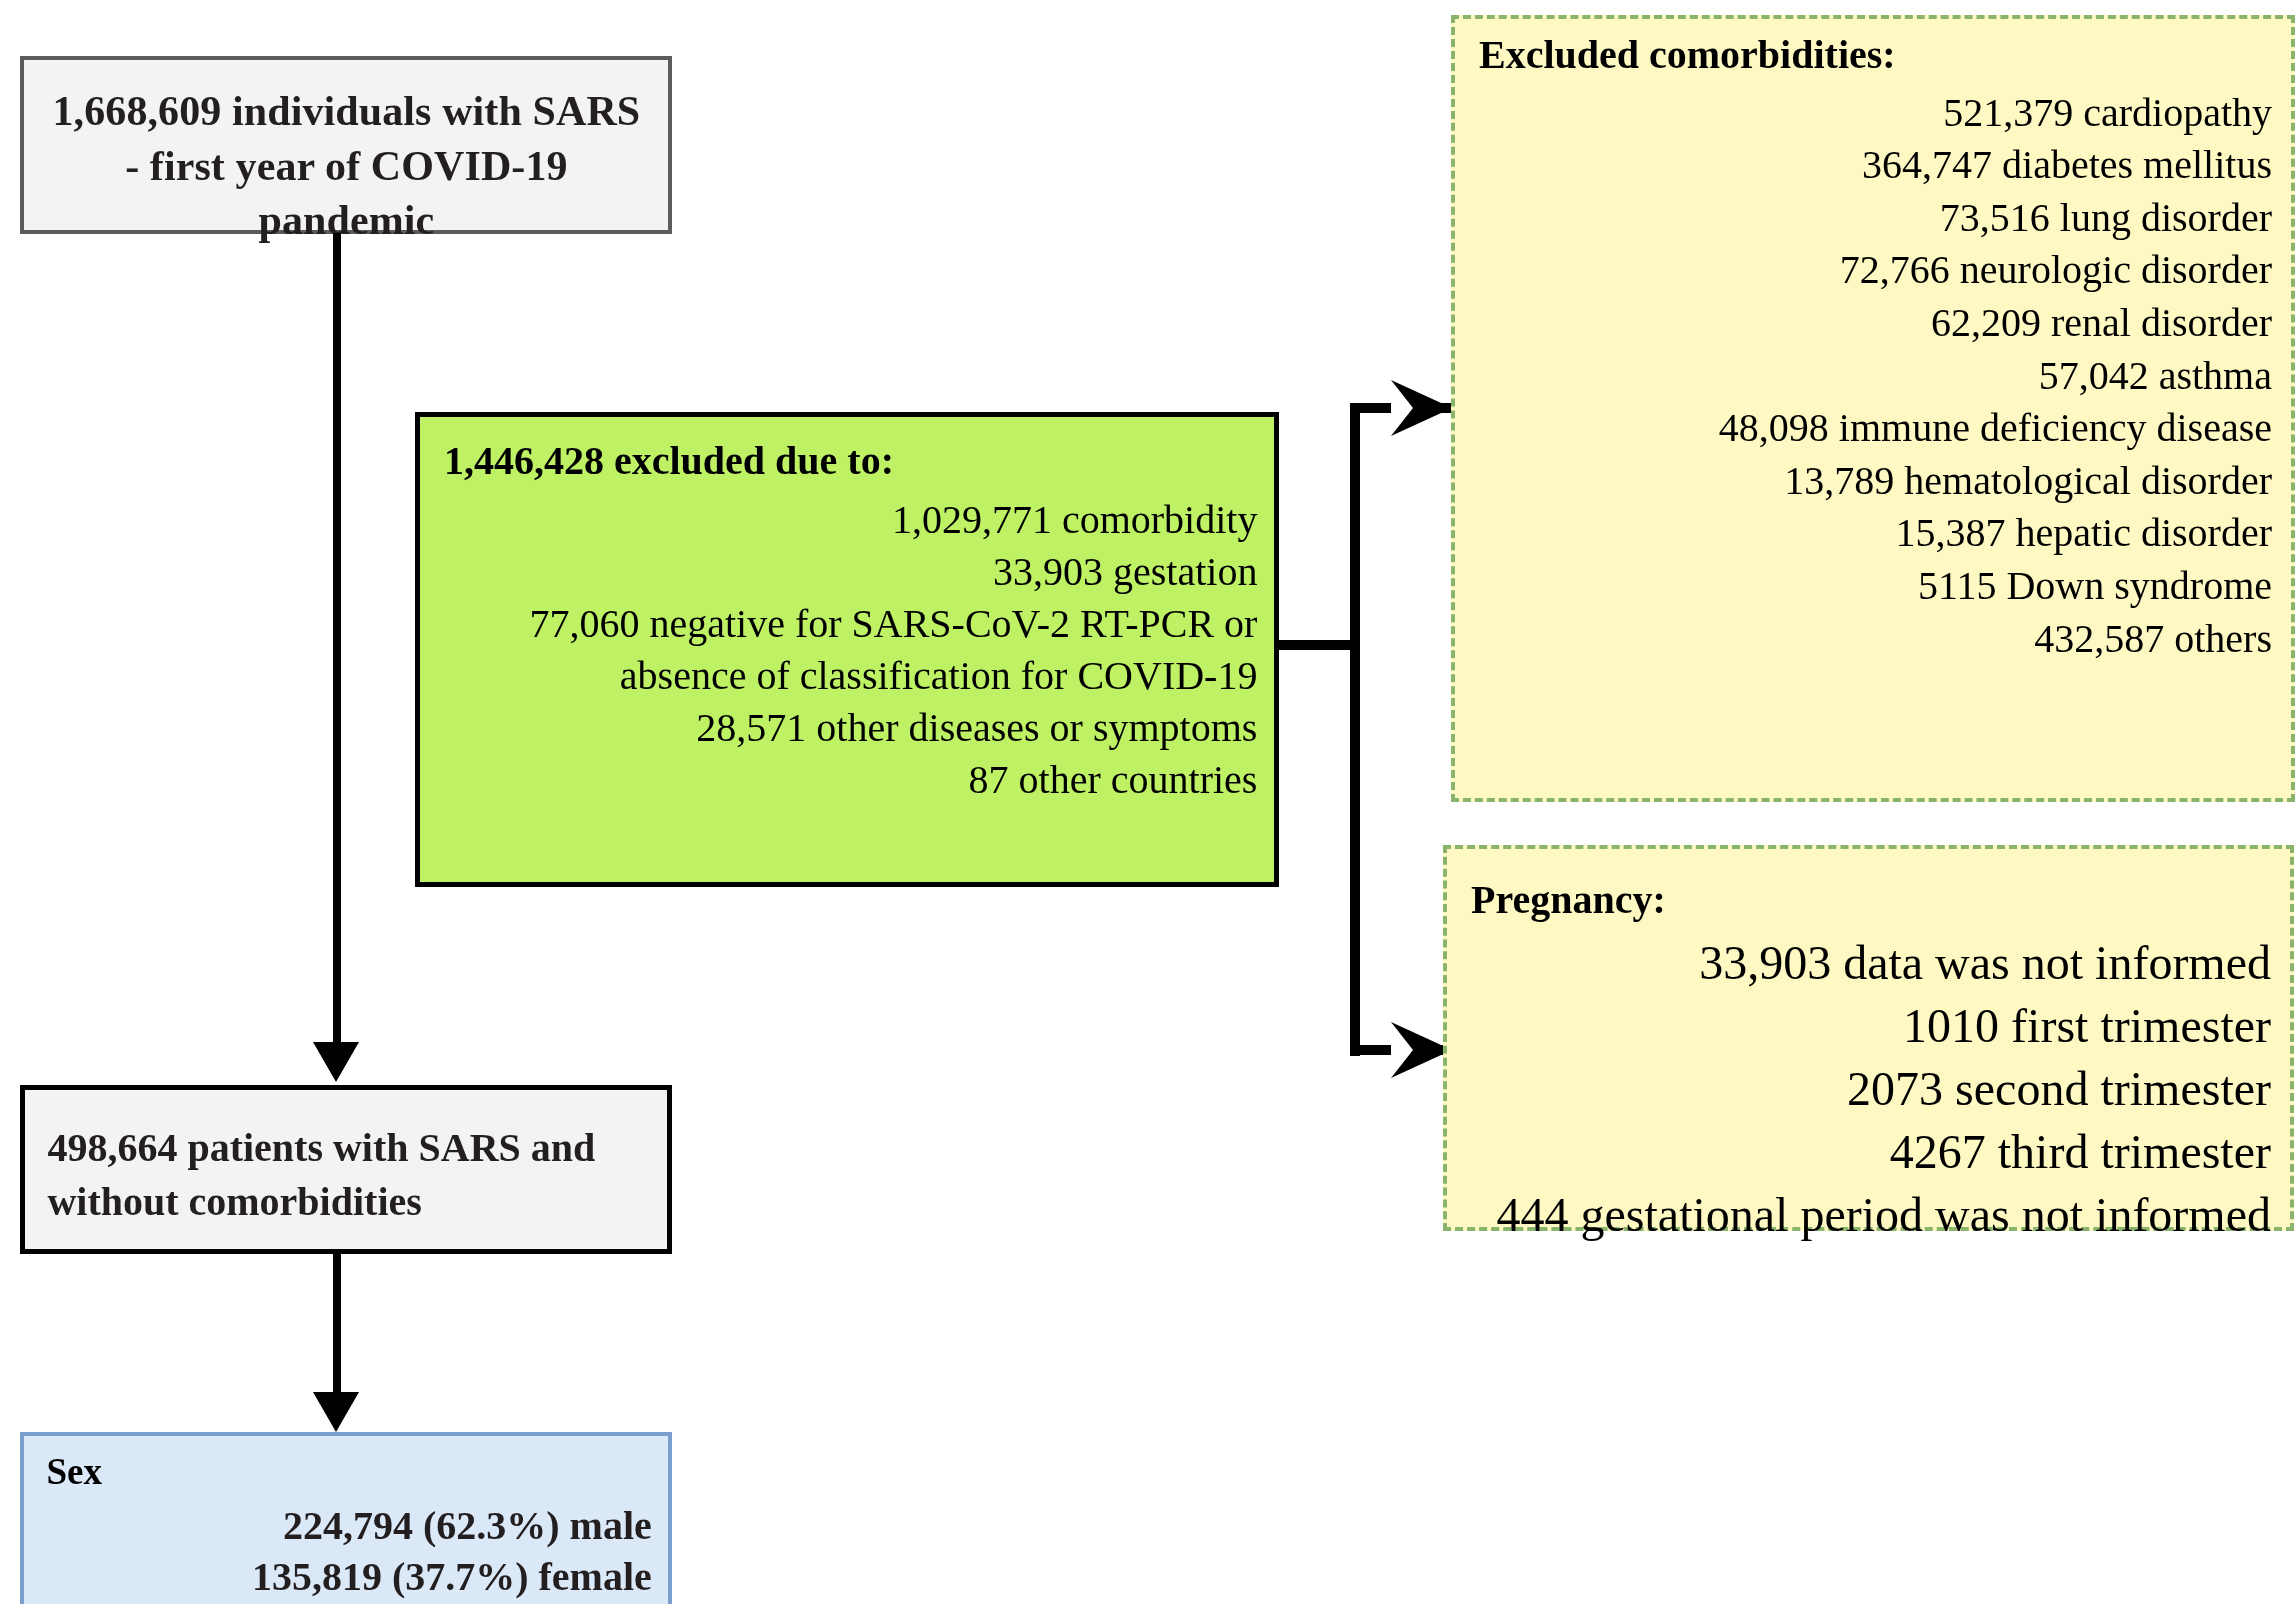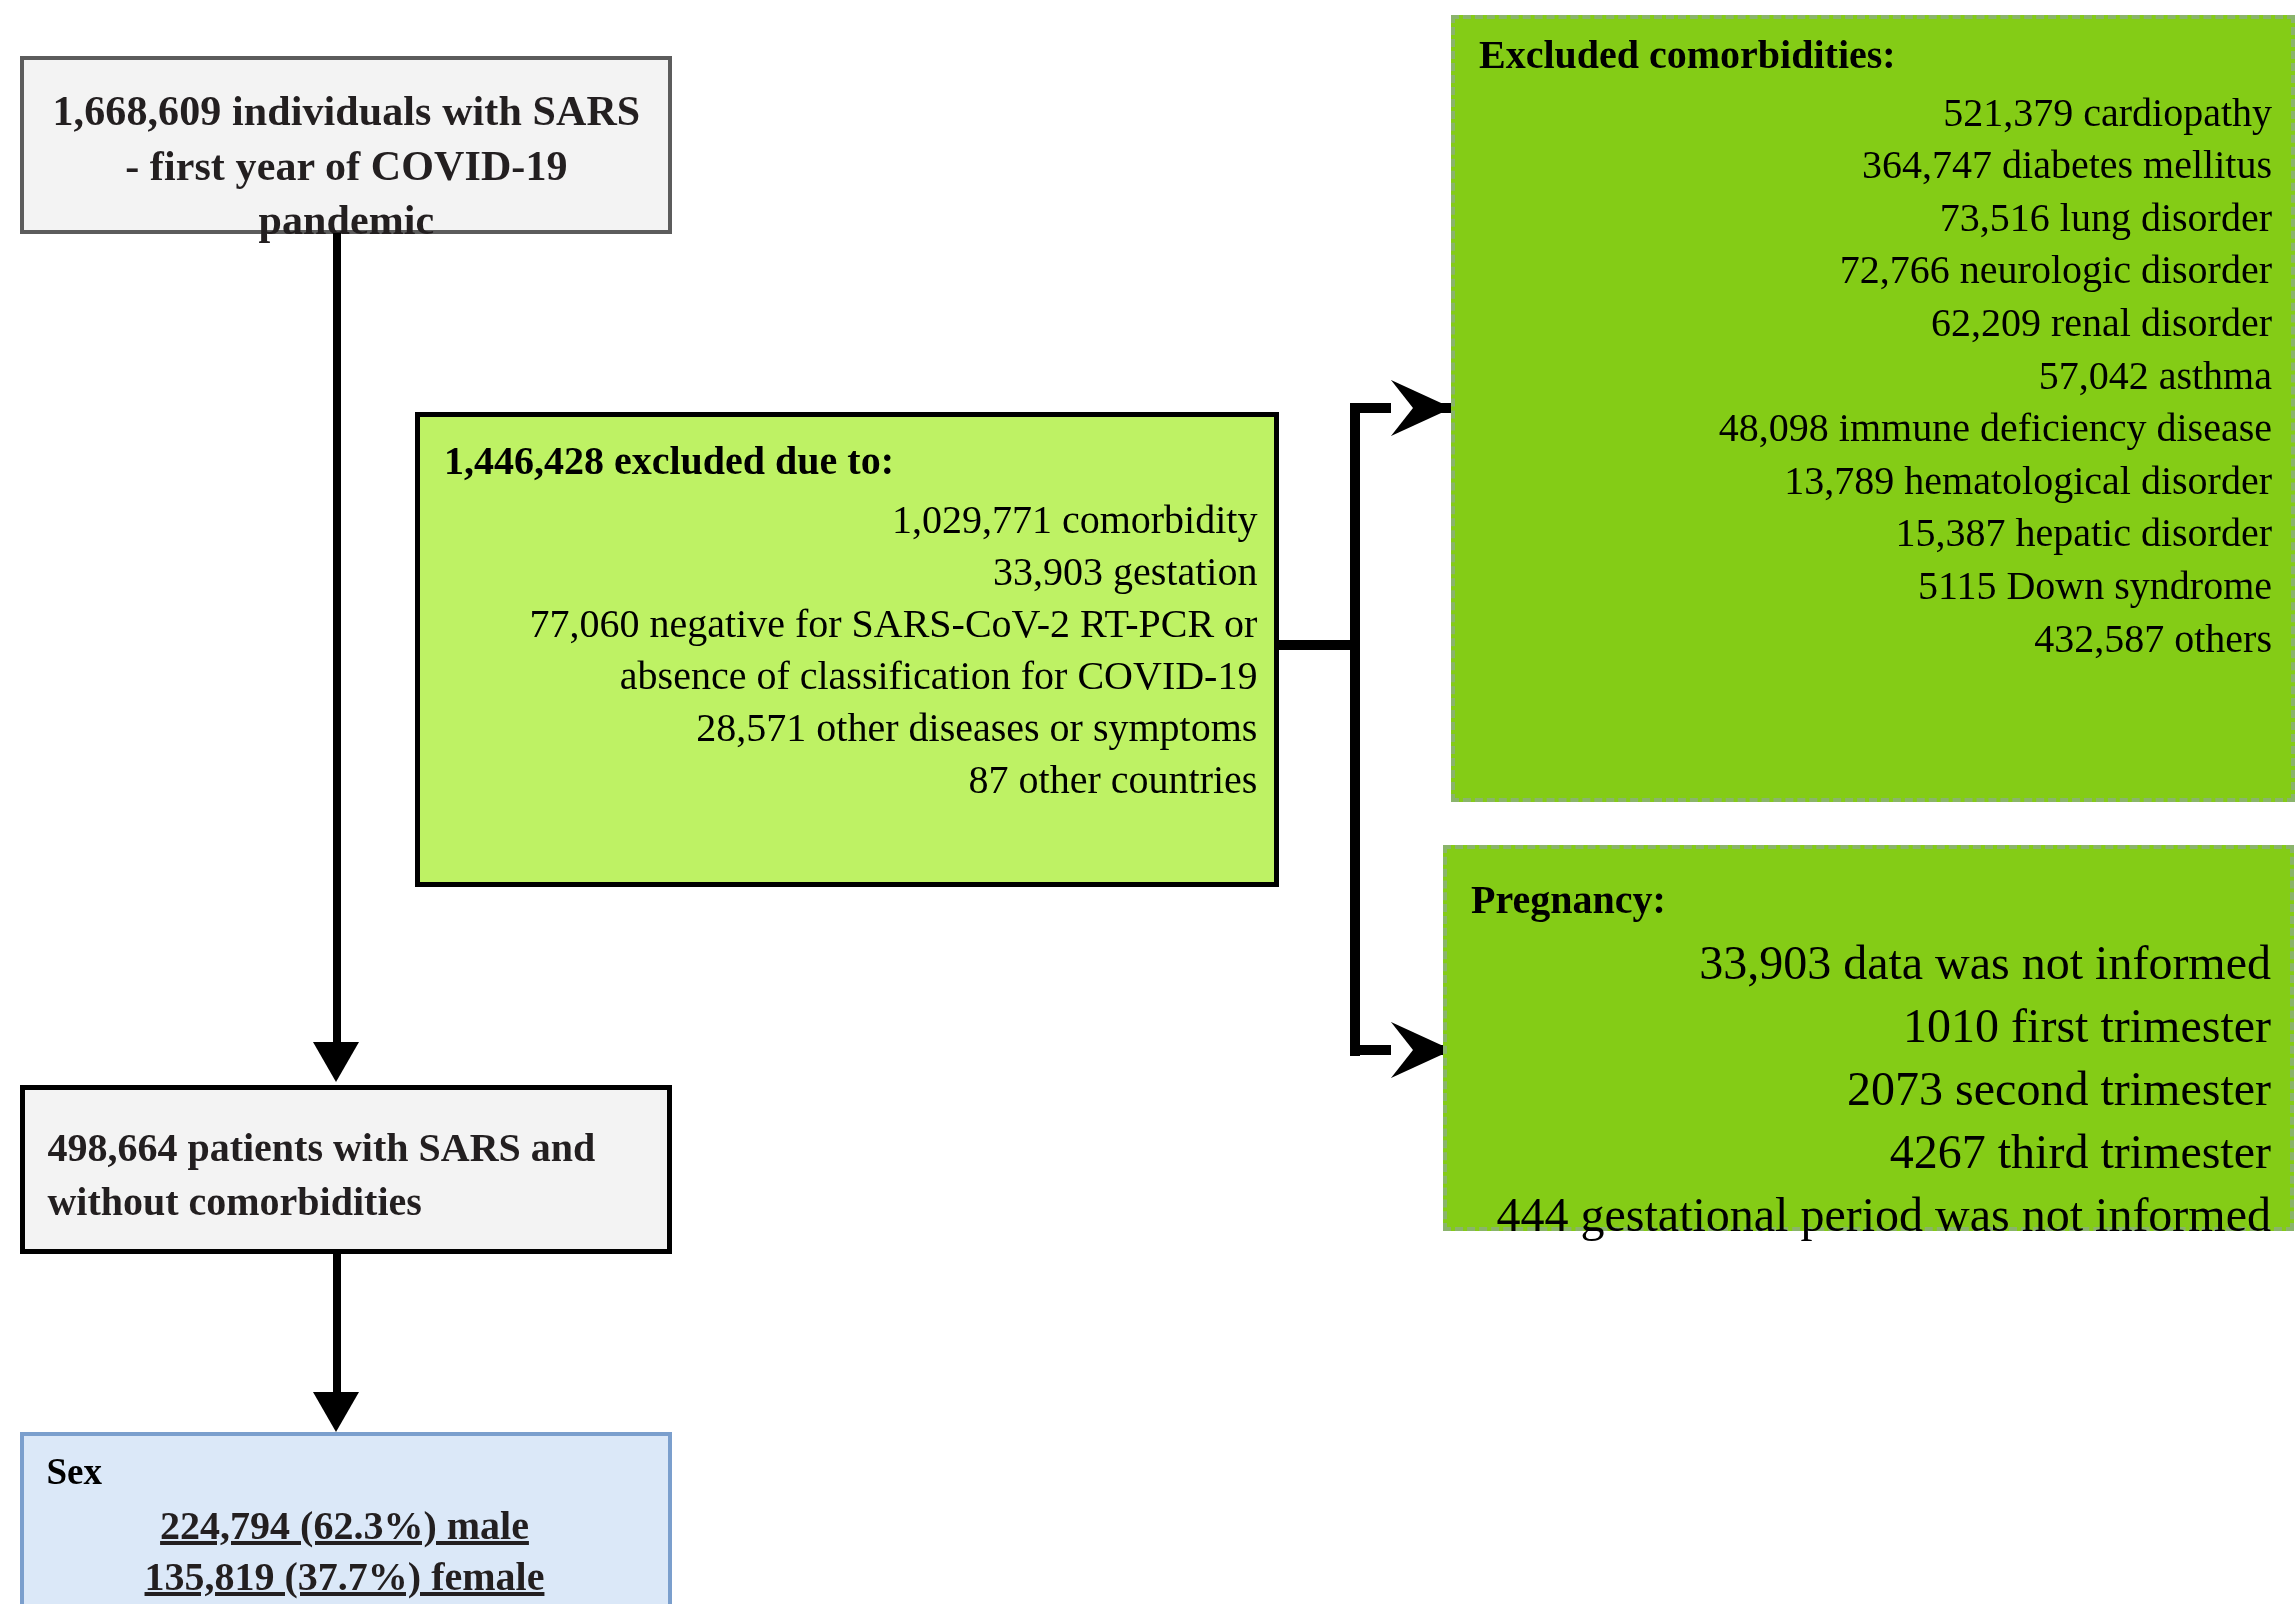--- a/index.html
+++ b/index.html
@@ -26,21 +26,21 @@
 
   .box-gray {
     background: #f3f3f3;
     border: 4.5px solid #5c5c5c;
   }
   .box-white {
     background: #bef264;
     border: 5.8px solid #000000;
   }
   .box-green {
-    background: #84cc16;
+    background: #fef9c3;
     border: 4.5px dashed #8ab46b;
   }
   .box-blue {
     background: #dbe8f8;
     border: 4.5px solid #7b9fcd;
   }
 
   
   .t-bold-center {
     font-weight: bold;
@@ -50,24 +50,23 @@
   .t-head {
     font-weight: bold;
     text-align: left;
     color: #000000;
   }
   .t-right {
     text-align: right;
     color: #000000;
   }
   .t-bold-right {
-    text-align: center;
+    text-align: right;
     font-weight: bold;
     color: #231f20;
-    text-decoration: underline;
   }
 
   
   #box1-text {
     position: absolute;
     left: 25.6px;
     right: 25.6px;
     top: 24px;
     font-size: 42px;
     line-height: 1.30;

